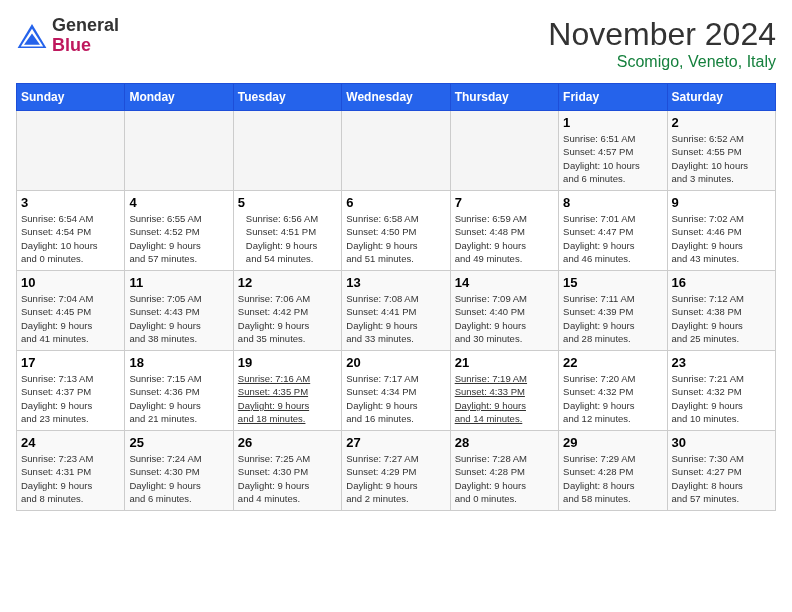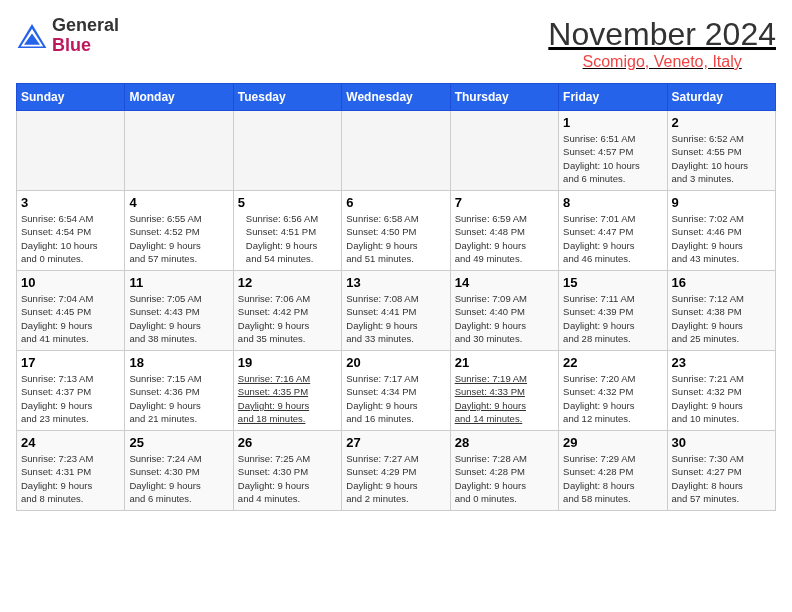--- a/index.html
+++ b/index.html
@@ -26,31 +26,30 @@
       font-weight: bold;
       line-height: 1.1;
     }
     .logo-text span.general { color: #333; }
     .logo-text span.blue { color: #be185d; }
     .logo-icon {
       width: 32px;
       height: 28px;
     }
     .title-area {
-      text-align: center;
-      text-decoration: underline;
+      text-align: right;
     }
     .month-title {
       font-size: 32px;
       font-weight: normal;
       color: #333;
     }
     .subtitle {
       font-size: 16px;
-      color: #ef4444;
+      color: #15803d;
     }
     table {
       width: 100%;
       border-collapse: collapse;
       font-size: 11px;
     }
     thead tr th {
       background-color: #2563eb;
       color: #fff;
       padding: 6px 4px;

